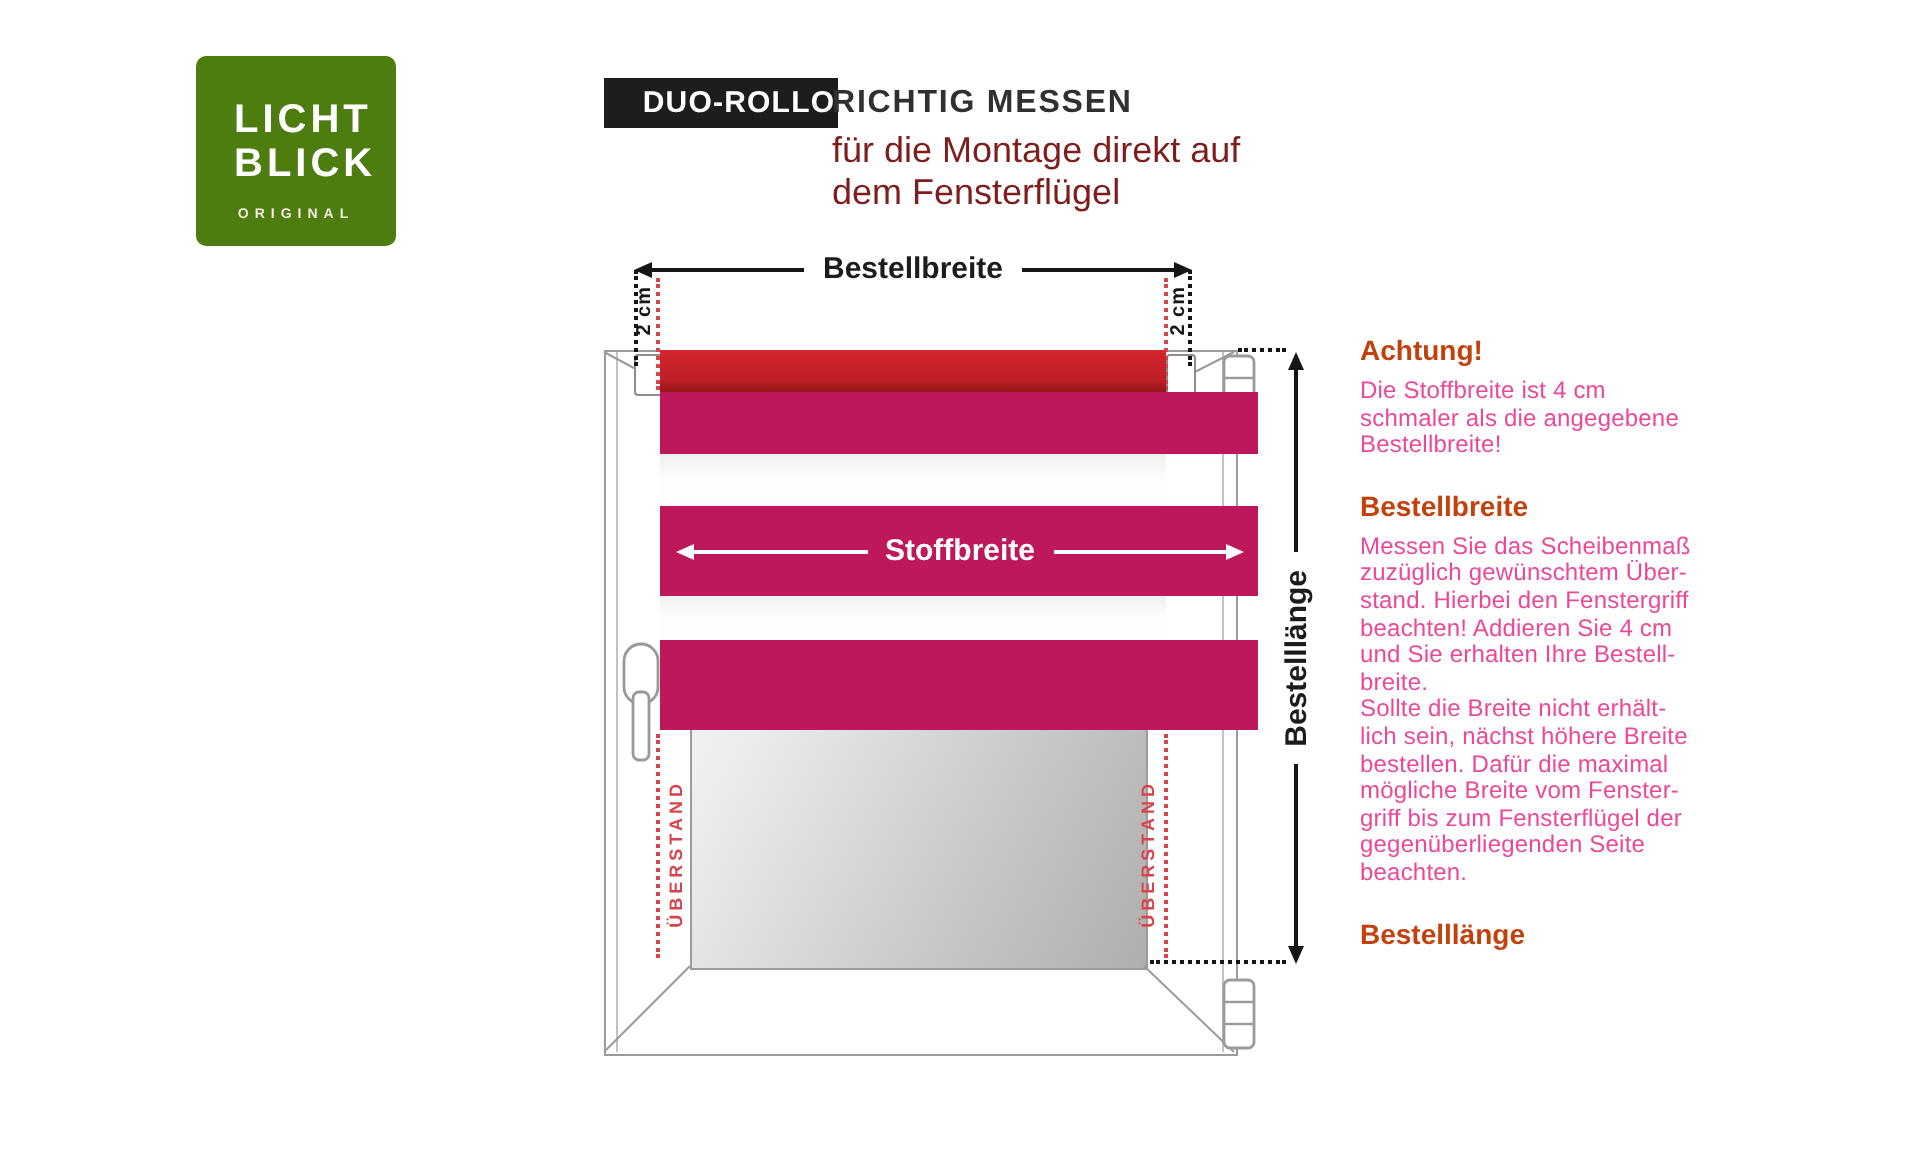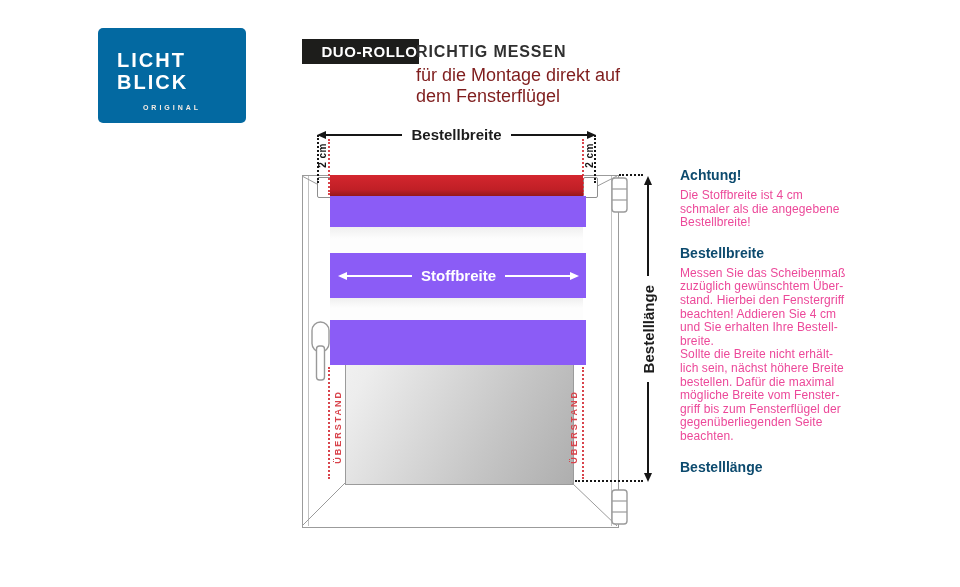--- a/index.html
+++ b/index.html
@@ -3,21 +3,21 @@
 <meta charset="utf-8">
 <style>
   html,body{margin:0;padding:0;}
   body{
     width:960px;height:587px;background:#ffffff;position:relative;overflow:hidden;
     font-family:"Liberation Sans",sans-serif;color:#1a1a1a;
   }
   .abs{position:absolute;}
 
   
-  .logo{left:98px;top:28px;width:100px;height:95px;background:#0369a1;border-radius:5px;padding-left:48px;}
+  .logo{left:98px;top:28px;width:100px;height:95px;background:#4d7c0f;border-radius:5px;}
   .logo-main{position:absolute;left:19px;top:21px;color:#fff;font-weight:bold;
     font-size:20px;line-height:22px;letter-spacing:2px;white-space:pre-line;}
   .logo-sub{position:absolute;left:0;top:76px;width:100%;text-align:center;color:#f6ece4;
     font-size:7px;letter-spacing:3px;font-weight:bold;}
 
   
   .badge{left:302px;top:39px;width:99px;height:25px;background:#1d1d1b;color:#fff;
     display:flex;align-items:center;justify-content:center;font-weight:bold;font-size:15px;letter-spacing:0.6px;padding-left:18px;}
   .title{left:416px;top:43px;font-size:16px;font-weight:bold;letter-spacing:0.9px;color:#303030;text-align:right;}
   .subtitle{left:416px;top:65px;font-size:18px;line-height:21px;color:#7f1d1d;white-space:pre-line;}
@@ -25,21 +25,21 @@
   
   .win-outer{left:302px;top:175px;width:315px;height:351px;border:1px solid #9b9b9b;}
   .sash-line{width:0;border-left:1px solid #c2c2c2;top:176px;height:350px;}
   .glass{left:345px;top:198px;width:227px;height:285px;border:1px solid #9b9b9b;
     background:linear-gradient(118deg,#fbfbfb 0%,#ededed 30%,#c6c6c6 72%,#aeaeae 100%);}
 
   
   .cap{width:13px;height:19px;background:#fff;border:1px solid #8e8e8e;border-radius:2px;z-index:3;}
   .tube{left:330px;top:175px;width:253px;height:21px;z-index:5;
     background:linear-gradient(#d4262e,#c01f26 70%,#951619);}
-  .band{left:330px;width:256px;background:#8b5cf6;z-index:5;}
+  .band{left:330px;width:299px;background:#be185d;z-index:5;}
   .stripe{left:330px;width:253px;background:linear-gradient(#efefef,#fdfdfd 45%);z-index:5;}
 
   
   .dot-v-black{width:0;border-left:2px dotted #161616;z-index:6;}
   .dot-v-red{width:0;border-left:2px dotted #d8444c;z-index:4;}
   .dot-h-black{height:0;border-top:2px dotted #161616;z-index:6;}
 
   
   .arrow-h{display:flex;align-items:center;z-index:7;}
   .ah-line{flex:1;height:2px;background:#161616;}
@@ -58,21 +58,21 @@
   .av-head-b{width:0;height:0;border-left:4px solid transparent;border-right:4px solid transparent;border-top:9px solid #161616;}
   .av-label{writing-mode:vertical-rl;transform:rotate(180deg);font-size:15px;font-weight:bold;color:#1c1c1c;padding:9px 0;white-space:nowrap;}
 
   
   .twocm{writing-mode:vertical-rl;transform:rotate(180deg);font-size:10px;font-weight:bold;color:#161616;z-index:7;letter-spacing:0.5px;}
   .ueberstand{writing-mode:vertical-rl;transform:rotate(180deg);font-size:9px;font-weight:bold;
     letter-spacing:2px;color:#d8444c;z-index:7;}
 
   
   .info{left:680px;top:167px;width:172px;}
-  .sec-heading{font-size:14px;font-weight:bold;color:#0c4a6e;margin:0 0 6px 0;}
+  .sec-heading{font-size:14px;font-weight:bold;color:#c2410c;margin:0 0 6px 0;}
   .sec-body{font-size:12px;line-height:13.6px;color:#ec4899;margin:0 0 15px 0;white-space:pre-line;letter-spacing:0.1px;}
 </style>
 </head>
 <body>
 
 <div class="abs logo">
   <div class="logo-main">LICHT
 BLICK</div>
   <div class="logo-sub">ORIGINAL</div>
 </div>

